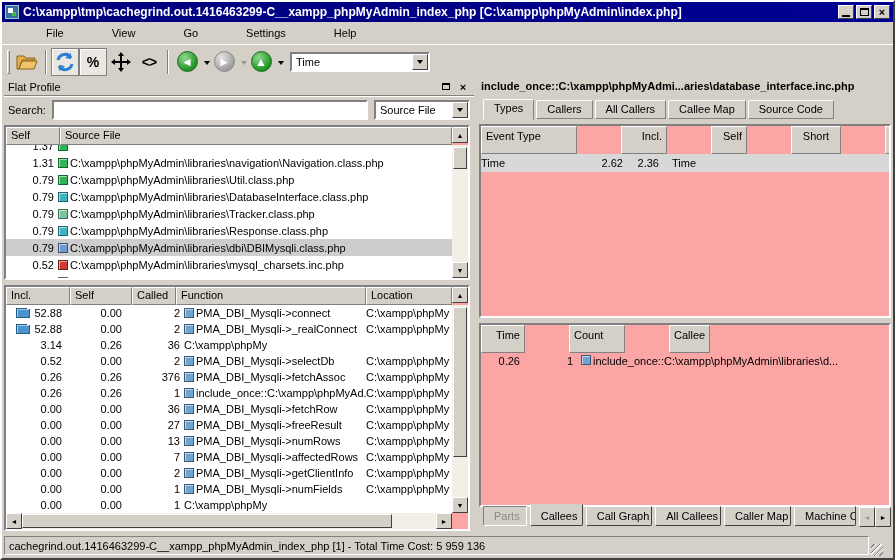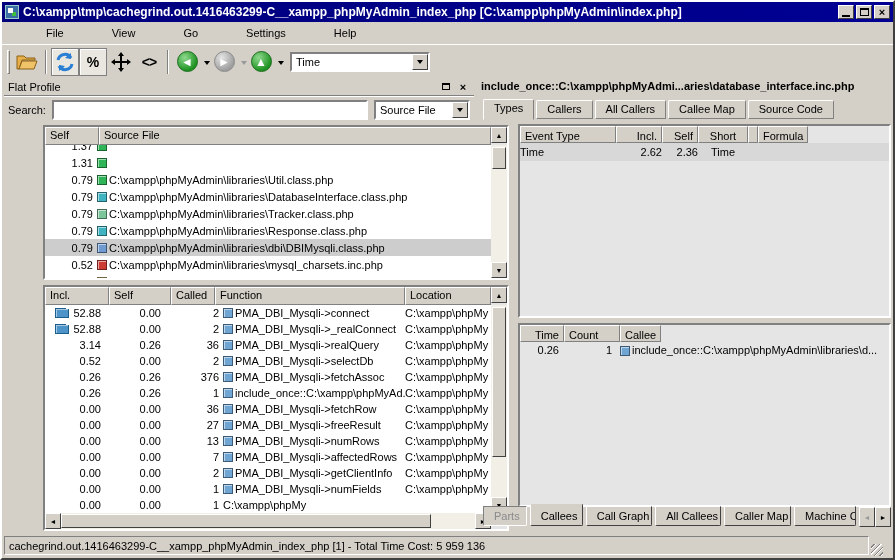--- a/index.html
+++ b/index.html
@@ -60,21 +60,21 @@
   .dock-title .dt-label { flex:1; }
   .dock-btn { width:14px; height:13px; display:flex; align-items:center; justify-content:center; margin-left:3px; }
   .float-glyph { width:8px; height:7px; border:1px solid #000; border-top:2px solid #000; box-shadow:2px -2px 0 -0px #d4d0c8, 3px -3px 0 -1px #000; }
   .x-glyph { font-weight:bold; font-size:11px; }
 
   .search-row { height:27px; display:flex; align-items:center; padding:0 4px; gap:6px; }
   .search-input { flex:1; height:20px; background:#fff; border:2px solid; border-color:#808080 #fff #fff #808080; padding:0 3px;
                   font-family:"Liberation Sans",sans-serif; font-size:11px; outline:none; }
   .search-row .combo { width:96px; }
 
-  .box3d { border:2px solid; border-color:#808080 #fff #fff #808080; background:#e5e5e5; position:relative; overflow:hidden;margin-left:39px; }
+  .box3d { border:2px solid; border-color:#808080 #fff #fff #808080; background:#fca5a5; position:relative; overflow:hidden; }
 
   .hcell { background:#d4d0c8; border:1px solid; border-color:#fff #808080 #808080 #fff;
            padding:1px 4px; white-space:nowrap; overflow:hidden; flex:none; }
   .hrow { display:flex; height:18px; flex:none; }
   .hfill { flex:1; }
 
   
   .src-list { position:absolute; left:0; top:47px; width:466px; height:155px; }
   .src-body { position:absolute; left:0; top:18px; right:16px; bottom:0; overflow:hidden; background:#fff; }
   .frow { display:flex; align-items:center; height:17px; white-space:nowrap; }
@@ -110,22 +110,22 @@
   .tabbar { display:flex; align-items:flex-end; height:22px; padding-left:4px; position:relative; z-index:2; }
   .tab { border:1px solid; border-color:#fff #808080 #808080 #fff; border-radius:2px 2px 0 0;
          padding:2px 10px 3px 10px; margin-right:2px; background:#d4d0c8; position:relative; top:1px; }
   .tab.active { border-bottom-color:#d4d0c8; padding-bottom:5px; top:2px; font-weight:normal; }
   .grp1 { position:absolute; left:0; top:46px; right:0; height:194px; }
   .grp2 { position:absolute; left:0; top:245px; right:0; height:184px; }
   .t-event { width:96px; } .t-incl { width:46px; text-align:right; } .t-self { width:36px; text-align:right; }
   .t-short { width:50px; text-align:center; } .t-mini { width:8px; padding:1px 0; } .t-formula { flex:1; }
   .types-row { display:flex; height:18px; align-items:center; background:#d8d8d8; }
   .k-time { width:44px; text-align:right; padding-right:5px; } .k-count { width:56px; text-align:right; padding-right:8px; }
-  .k-callee { flex:1; display:flex; align-items:flex-end; overflow:hidden; white-space:nowrap; }
-  .hrow20 { display:flex; height:17px; flex:none; }
+  .k-callee { flex:1; display:flex; align-items:flex-start; overflow:hidden; white-space:nowrap; }
+  .hrow20 { display:flex; height:28px; flex:none;gap:44px; }
   .hcell20 { background:#d4d0c8; border:1px solid; border-color:#fff #808080 #808080 #fff; padding:3px 4px; white-space:nowrap; overflow:hidden; flex:none; }
 
   .btabbar { position:absolute; left:0; bottom:0; right:0; height:24px; display:flex; align-items:flex-start; padding-left:4px; }
   .btab { border:1px solid; border-color:#fff #404040 #404040 #fff; border-radius:0 0 2px 2px;
           padding:3px 10px; margin-right:3px; background:#d4d0c8; white-space:nowrap; overflow:hidden; position:relative; top:-1px; }
   .btab.active { top:-3px; padding-top:5px; z-index:2; border-top-color:#d4d0c8; }
   .btab.disabled { color:#8a8a8a; border-color:#808080 #fff #fff #808080; }
   .btab-scroll { margin-left:auto; display:flex; }
   .btab-scroll .sb-btn { height:20px; }
   .arrow-dis { color:#999; }
@@ -241,20 +241,21 @@
         <span class="sb-btn">▲</span>
       </div>
       <div class="src-body">
           <div class="frow" style="margin-top: -8px;">
             <span class="c-fself">1.37</span>
             <span class="sq" style="background: rgb(47, 180, 87);"></span>
           </div>
           <div class="frow">
             <span class="c-fself">1.31</span>
             <span class="sq" style="background: rgb(47, 180, 87);"></span>
+            <span class="fpath">C:\xampp\phpMyAdmin\libraries\navigation\Navigation.class.php</span>
           </div>
           <div class="frow">
             <span class="c-fself">0.79</span>
             <span class="sq" style="background: rgb(47, 180, 87);"></span>
             <span class="fpath">C:\xampp\phpMyAdmin\libraries\Util.class.php</span>
           </div>
           <div class="frow">
             <span class="c-fself">0.79</span>
             <span class="sq" style="background: rgb(63, 179, 194);"></span>
             <span class="fpath">C:\xampp\phpMyAdmin\libraries\DatabaseInterface.class.php</span>
@@ -312,21 +313,20 @@
             <span class="c-incl"><span class="bar-ic"></span>52.88</span>
             <span class="c-self2">0.00</span>
             <span class="c-called">2</span>
             <span class="c-func"><span class="sq" style="background: rgb(110, 165, 210);"></span>PMA_DBI_Mysqli-&gt;_realConnect</span>
             <span class="c-loc">C:\xampp\phpMy</span>
           </div>
           <div class="trow">
             <span class="c-incl">3.14</span>
             <span class="c-self2">0.26</span>
             <span class="c-called">36</span>
-            <span class="c-func"><span class="sq" style="background: rgb(110, 165, 210);"></span>PMA_DBI_Mysqli-&gt;realQuery</span>
             <span class="c-loc">C:\xampp\phpMy</span>
           </div>
           <div class="trow">
             <span class="c-incl">0.52</span>
             <span class="c-self2">0.00</span>
             <span class="c-called">2</span>
             <span class="c-func"><span class="sq" style="background: rgb(110, 165, 210);"></span>PMA_DBI_Mysqli-&gt;selectDb</span>
             <span class="c-loc">C:\xampp\phpMy</span>
           </div>
           <div class="trow">

